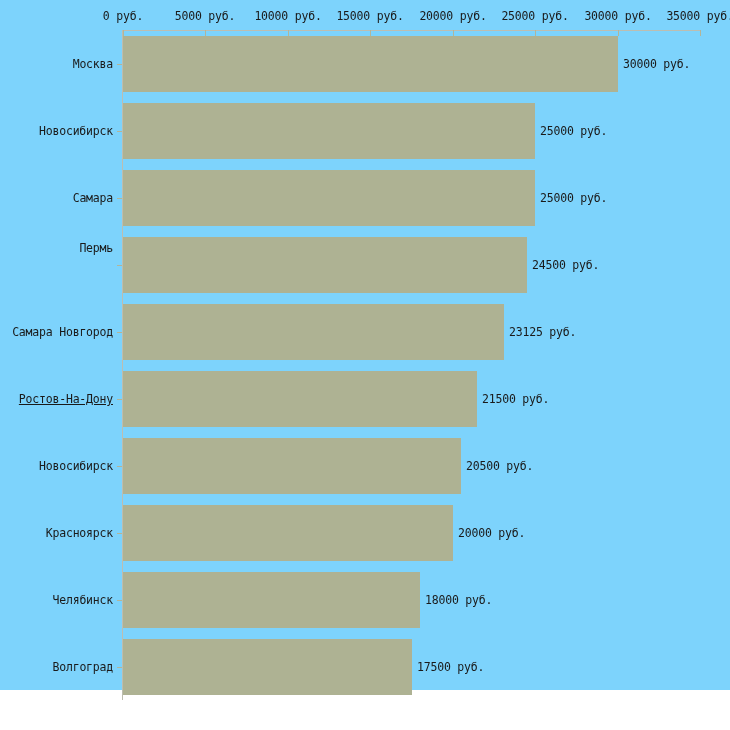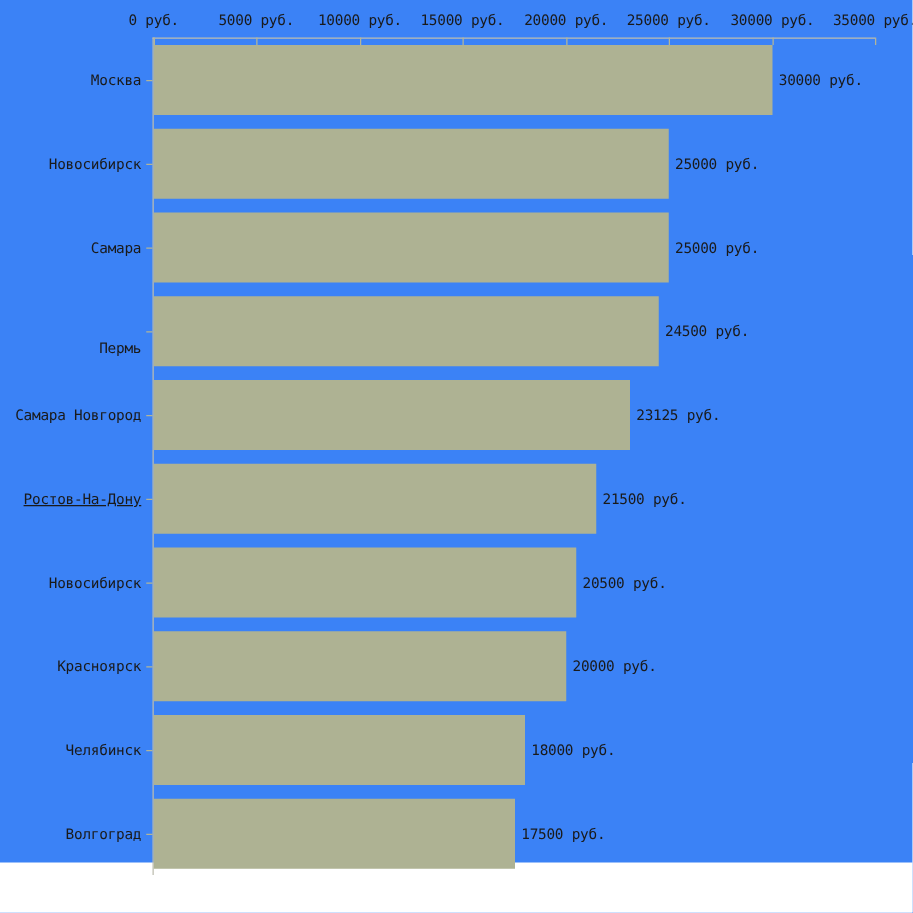--- a/index.html
+++ b/index.html
@@ -10,21 +10,21 @@
   body {
     width: 730px;
     height: 730px;
     font-family: "DejaVu Sans Mono", "Liberation Mono", monospace;
     overflow: hidden;
   }
   #chart-root {
     position: relative;
     width: 730px;
     height: 690px;
-    background: #3b82f6;
+    background: #7dd3fc;
   }
 
   
   #x-axis {
     position: absolute;
     left: 122px;
     top: 30px;
     width: 578px;
     height: 1px;
     background: #bdbdb0;
@@ -125,21 +125,21 @@
       <div class="y-tick" style="top: 399px;"></div>
       <div class="y-tick" style="top: 466px;"></div>
       <div class="y-tick" style="top: 533px;"></div>
       <div class="y-tick" style="top: 600px;"></div>
       <div class="y-tick" style="top: 667px;"></div>
     </div>
   <div id="cat-labels-layer">
       <div class="cat-label" style="top: 64px;">Москва</div>
       <div class="cat-label" style="top: 131px;">Новосибирск</div>
       <div class="cat-label" style="top: 198px;">Самара</div>
-      <div class="cat-label" style="top: 278px;">Пермь</div>
+      <div class="cat-label" style="top: 248px;">Пермь</div>
       <div class="cat-label" style="top: 332px;">Самара Новгород</div>
       <div class="cat-label" style="top: 399px; text-decoration: underline;">Ростов-На-Дону</div>
       <div class="cat-label" style="top: 466px;">Новосибирск</div>
       <div class="cat-label" style="top: 533px;">Красноярск</div>
       <div class="cat-label" style="top: 600px;">Челябинск</div>
       <div class="cat-label" style="top: 667px;">Волгоград</div>
     </div>
 
   <div id="bars-layer">
       <div class="bar" title="Москва: 30000 руб." style="top: 36px; height: 56px; width: 495px; background: rgb(174, 178, 147);"></div>

